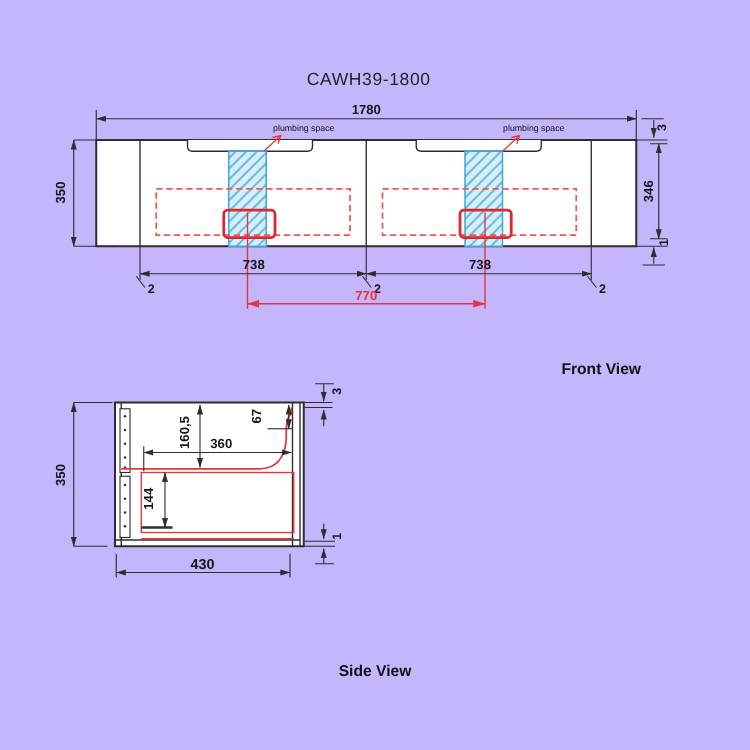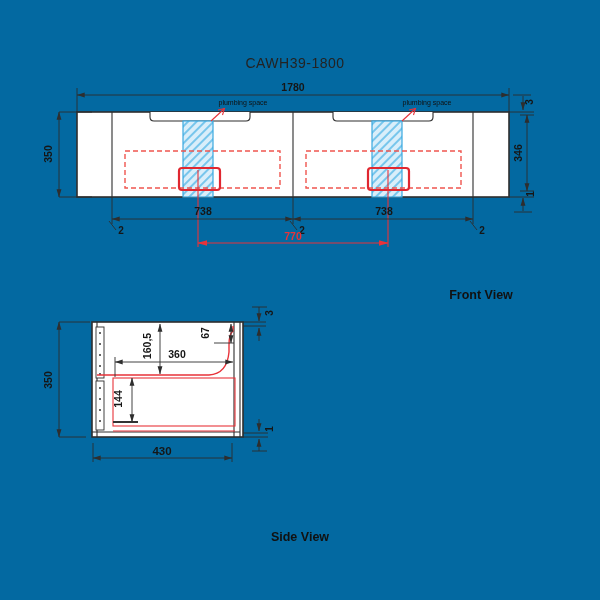--- a/index.html
+++ b/index.html
@@ -1,16 +1,16 @@
 <!DOCTYPE html>
 <html><head>
 <meta charset="utf-8">
 <style>
   html,body{margin:0;padding:0;background:#ffffff;}
-  .page{position:relative;width:600px;height:600px;background:#0369a1;overflow:hidden;
+  .page{position:relative;width:600px;height:600px;background:#c4b5fd;overflow:hidden;
         font-family:"Liberation Sans", sans-serif;}
   svg{position:absolute;left:0;top:0;}
   .title-txt{font:14px "Liberation Sans", sans-serif;fill:#232323;letter-spacing:.5px;}
   .viewlabel{font:600 12.5px "Liberation Sans", sans-serif;fill:#111;}
   .dim{font:bold 10.5px "Liberation Sans", sans-serif;fill:#161616;}
   .dim-sm{font:bold 10px "Liberation Sans", sans-serif;fill:#161616;}
   .dim-red{font:bold 10.5px "Liberation Sans", sans-serif;fill:#e8333a;}
   .lbl-small{font:7px "Liberation Sans", sans-serif;fill:#111;}
   .ln{stroke:#2e2e2e;stroke-width:1.6;fill:none;}
   .ln-med{stroke:#2e2e2e;stroke-width:1.1;fill:none;}

